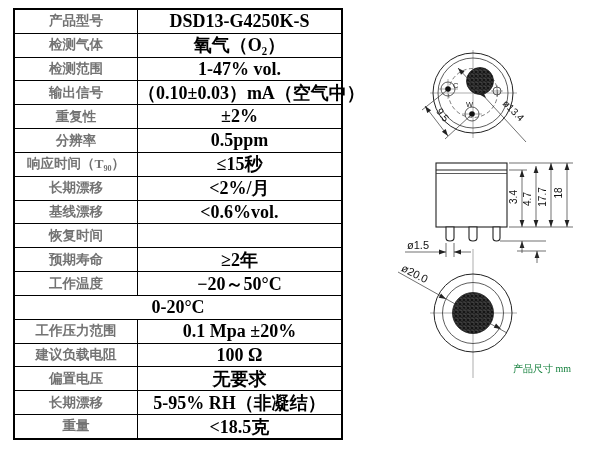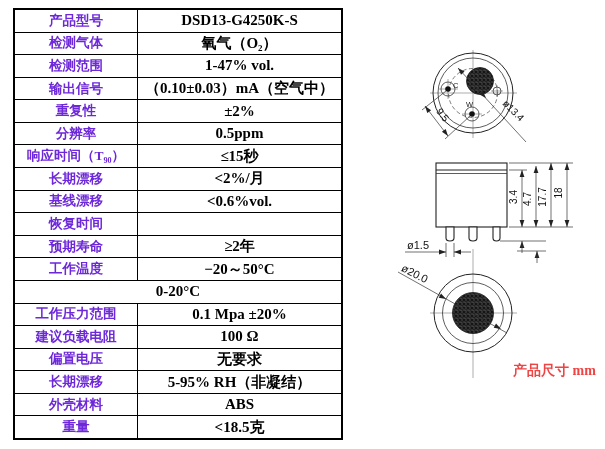--- a/index.html
+++ b/index.html
@@ -13,31 +13,31 @@
   .spec-table{
     position:absolute;left:13px;top:8px;width:330px;height:432px;
     border:2px solid #000;box-sizing:border-box;
     display:flex;flex-direction:column;background:#fff;
   }
   .tr{flex:1;display:flex;min-height:0;}
   .tr + .tr{border-top:1px solid #000;font-family:Liberation Serif, serif;}
   .th{
     width:123px;flex:0 0 123px;border-right:1px solid #000;box-sizing:border-box;
     display:flex;align-items:center;justify-content:center;
-    font-size:13.5px;font-weight:bold;color:#6d28d9;white-space:nowrap;
+    font-size:13.5px;font-weight:bold;color:#737373;white-space:nowrap;
   }
   .td{
     flex:1;display:flex;align-items:center;justify-content:center;
-    font-size:15px;font-weight:bold;color:#000;white-space:nowrap;
+    font-size:18px;font-weight:bold;color:#000;white-space:nowrap;
   }
 
   
   .drawings-svg{position:absolute;left:355px;top:0;width:250px;height:449px;}
   .note{
-    position:absolute;left:513px;top:362px;font-size:14px;font-weight:bold;color:#ef4444;
+    position:absolute;left:513px;top:362px;font-size:10px;font-weight:normal;color:#15803d;
     white-space:nowrap;
   }
   svg .cl{stroke:#777;stroke-width:0.6;fill:none;}
   svg .ol{stroke:#222;stroke-width:1;fill:none;}
   svg .ol2{stroke:#333;stroke-width:0.8;fill:none;}
   svg .dash{stroke:#444;stroke-width:0.7;fill:none;stroke-dasharray:4,2.5;}
   svg .dim{stroke:#333;stroke-width:0.7;fill:none;}
   svg .part{stroke:#222;stroke-width:1.1;fill:#fff;}
   svg .arr{fill:#222;stroke:none;}
   svg .dimtext{
@@ -115,24 +115,20 @@
       </div>
     <div class="tr">
         <div class="th">偏置电压</div>
         <div class="td">无要求</div>
       </div>
     <div class="tr">
         <div class="th">长期漂移</div>
         <div class="td">5-95% RH（非凝结）</div>
       </div>
     <div class="tr">
-        <div class="th">外壳材料</div>
-        <div class="td">ABS</div>
-      </div>
-    <div class="tr">
         <div class="th">重量</div>
         <div class="td">&lt;18.5克</div>
       </div>
   </div>
 
   <svg class="drawings-svg" viewBox="355 0 250 449">
     <defs>
       <pattern id="mesh" width="4" height="4" patternUnits="userSpaceOnUse">
         <rect width="4" height="4" fill="#3d3d3d"></rect>
         <path d="M0 0 L4 4 M4 0 L0 4" stroke="#121212" stroke-width="1.1"></path>

